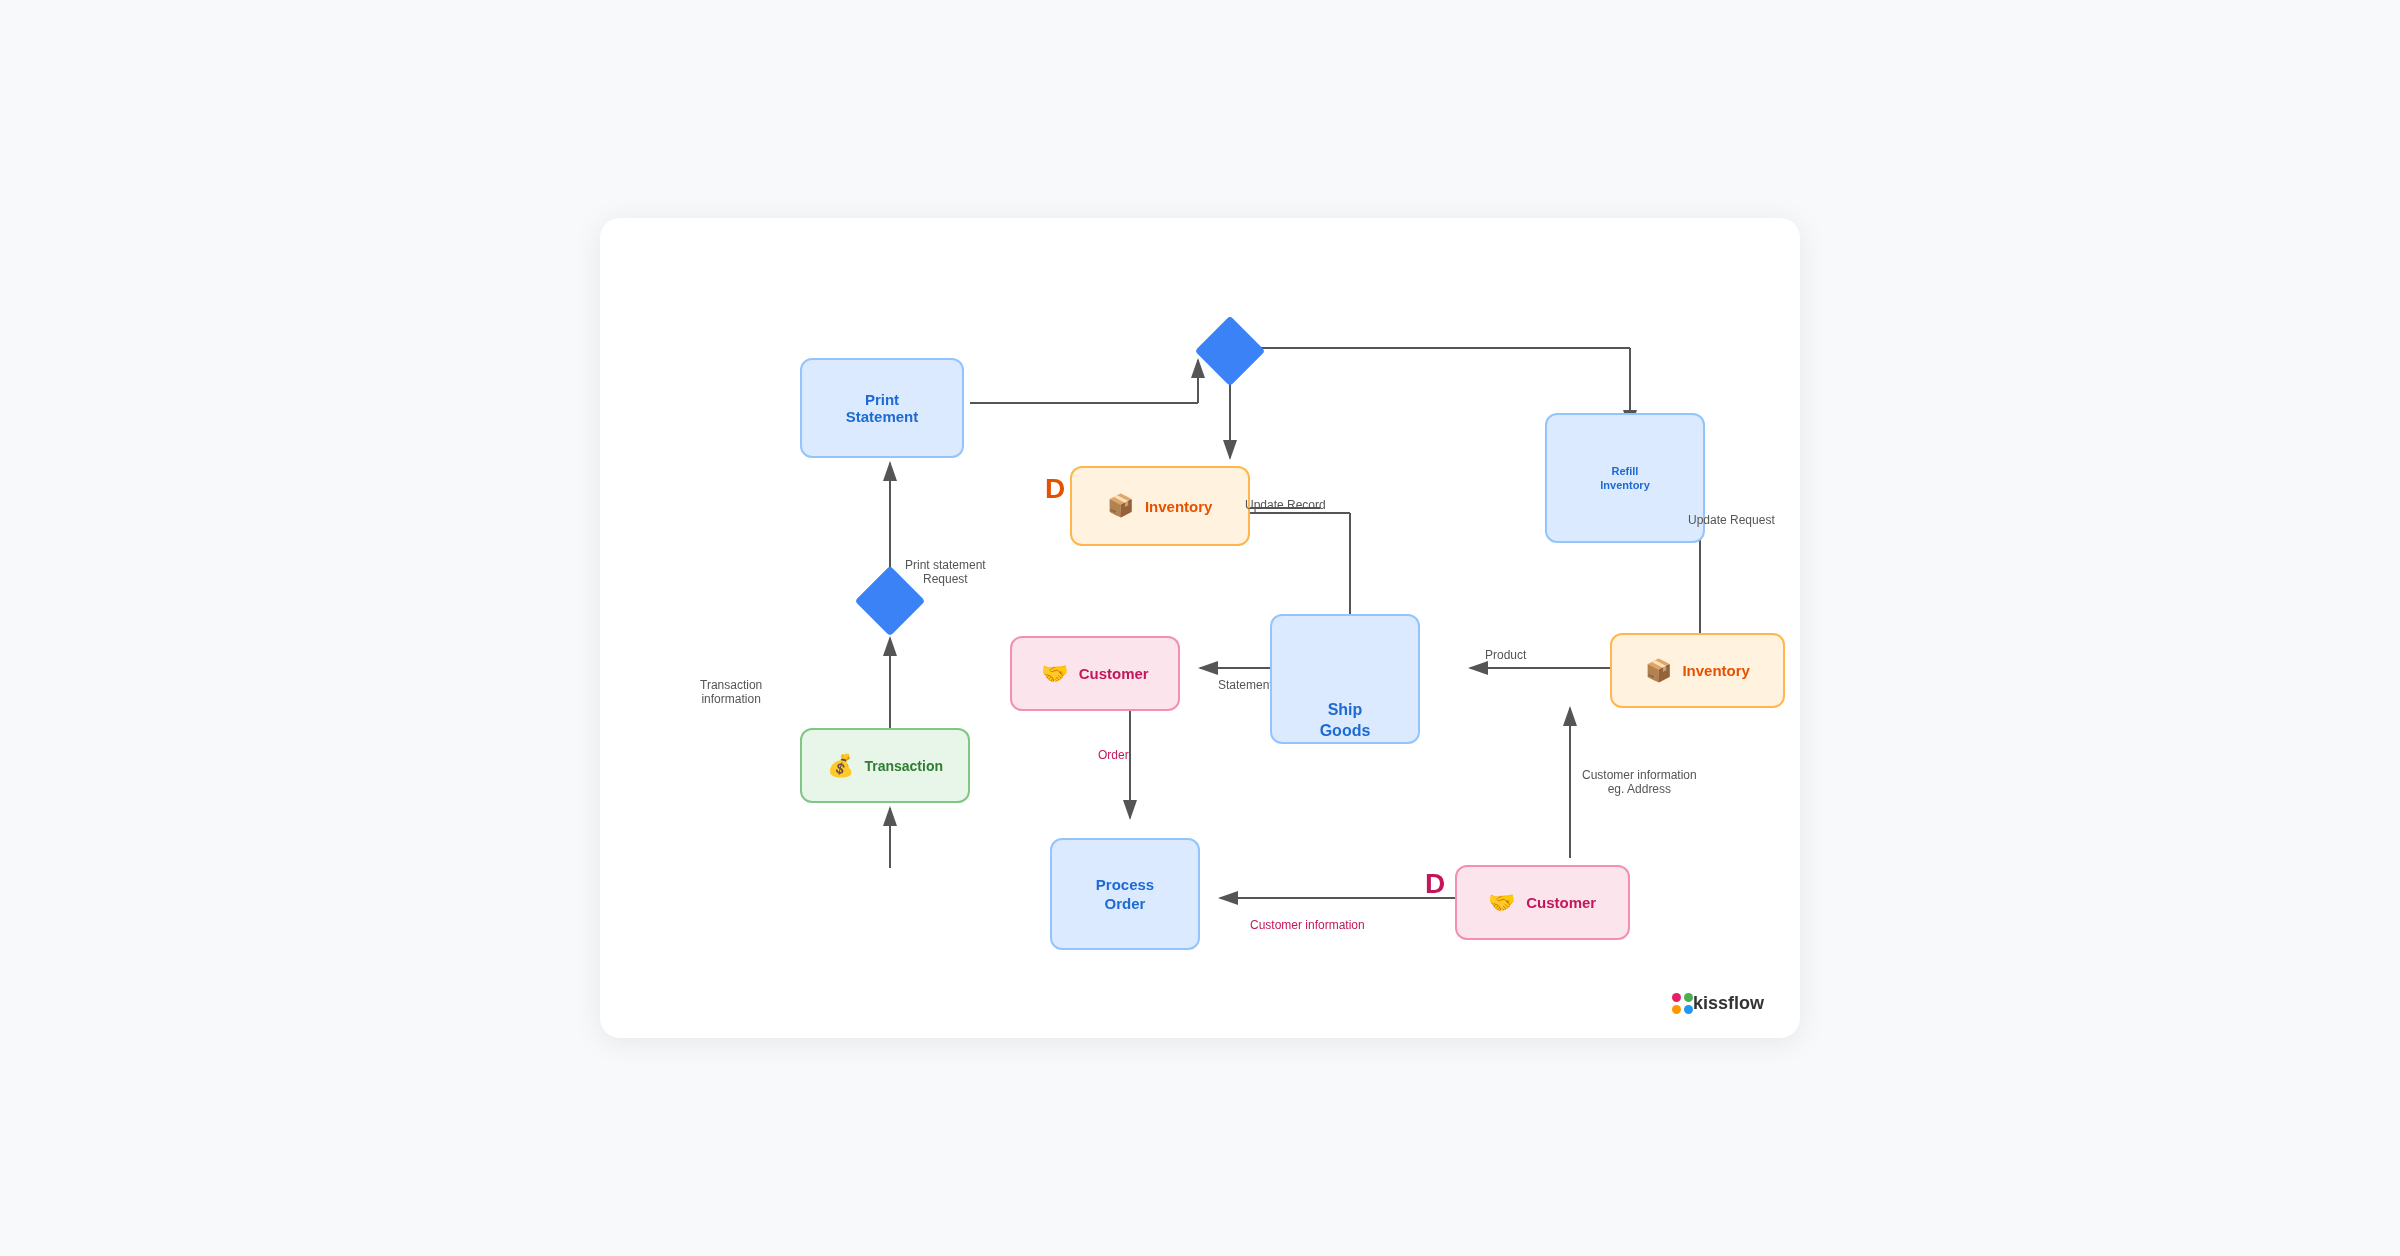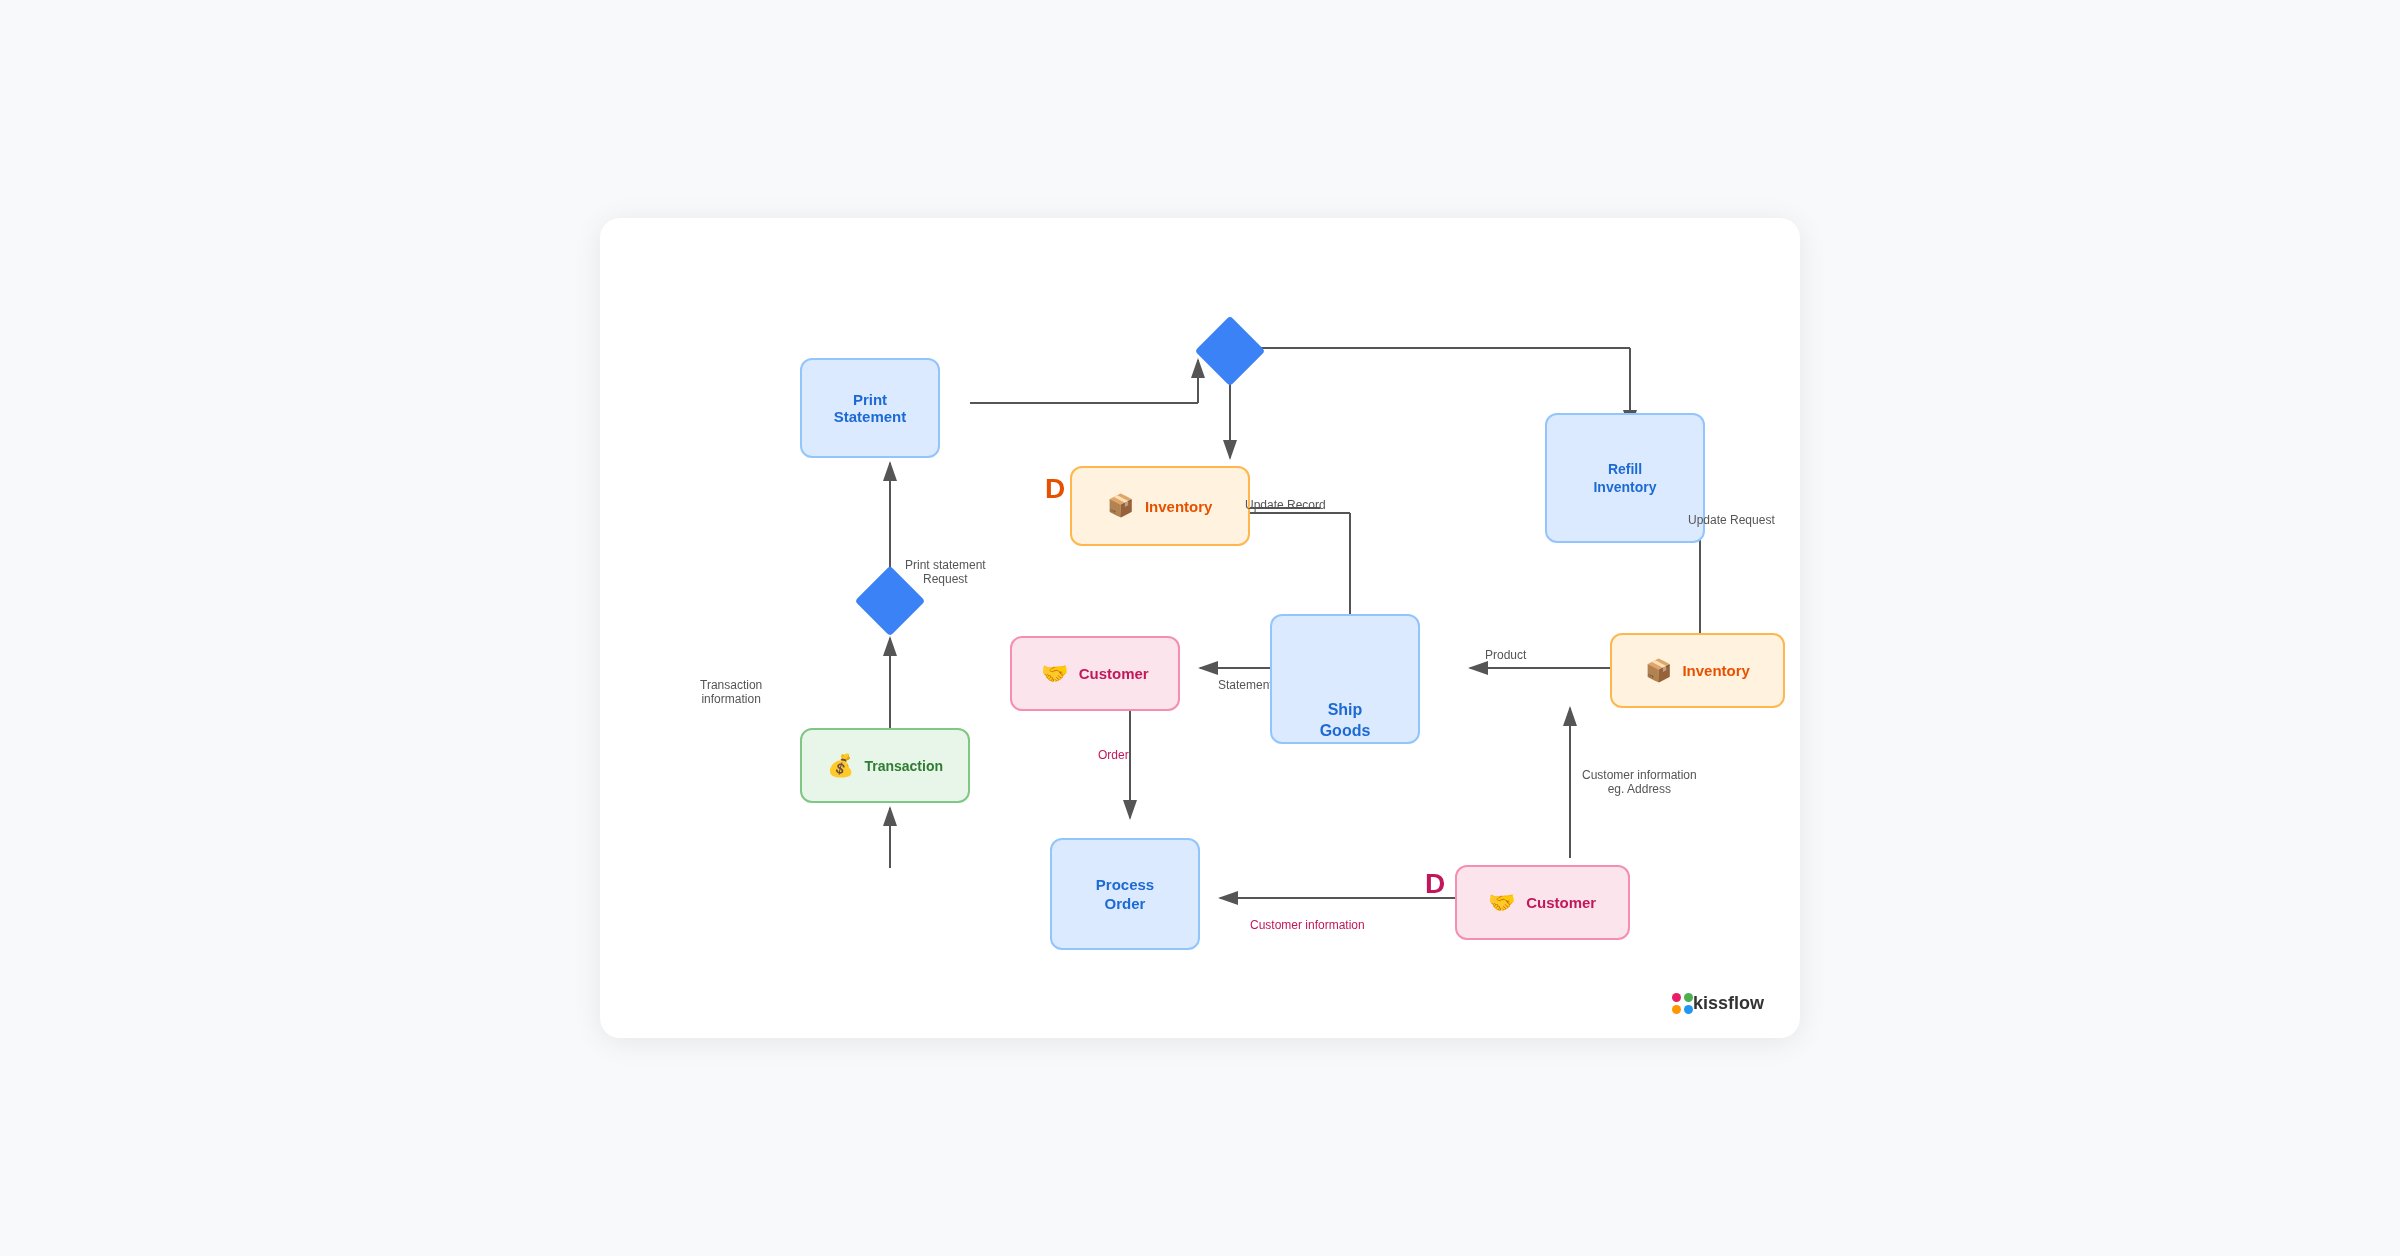--- a/index.html
+++ b/index.html
@@ -178,21 +178,21 @@
 
     <line x1="290" y1="360" x2="290" y2="245" stroke="#555" stroke-width="2" marker-end="url(#arrowhead)"></line>
 
     <line x1="370" y1="185" x2="598" y2="185" stroke="#555" stroke-width="2"></line>
     <line x1="598" y1="185" x2="598" y2="142" stroke="#555" stroke-width="2" marker-end="url(#arrowhead)"></line>
 
   </svg>
 
   <div class="diamond" style="left: 605px; top: 108px;"></div>
 
-  <div class="node node-blue" style="width: 140px; height: 100px; left: 200px; top: 140px;">
+  <div class="node node-blue" style="width: 164px; height: 100px; left: 200px; top: 140px;">
     <span style="white-space:pre-line; color:#1d6ad4; font-weight:700; font-size:15px;">Print
 Statement</span>
   </div>
 
   <div class="diamond" style="left: 265px; top: 358px;"></div>
 
   <div class="arrow-label" style="left: 305px; top: 340px; white-space: pre-line;">Print statement<br>Request</div>
 
   <div class="arrow-label" style="left: 100px; top: 460px;">Transaction<br>information</div>
 
@@ -221,21 +221,21 @@
 
   <div class="node node-blue" style="width: 150px; height: 130px; left: 670px; top: 396px; justify-content: flex-end;">
     <span style="color:#1d6ad4; font-weight:700; font-size:16px; line-height:1.3;">Ship<br>Goods</span>
   </div>
 
   <div class="node node-blue" style="width: 150px; height: 112px; left: 450px; top: 620px;">
     <span style="color:#1d6ad4; font-weight:700; font-size:15px; line-height:1.3;">Process<br>Order</span>
   </div>
 
   <div class="node node-blue" style="width: 160px; height: 130px; left: 945px; top: 195px;">
-    <span style="color:#1d6ad4; font-weight:700; font-size:14px; line-height:1.3;">Refill<br>Inventory</span>
+    <span style="color:#1d6ad4; font-weight:700; font-size:11px; line-height:1.3;">Refill<br>Inventory</span>
   </div>
 
   <div class="arrow-label" style="left: 1088px; top: 295px;">Update Request</div>
 
   <div class="node node-orange" style="width: 175px; height: 75px; left: 1010px; top: 415px;">
     <span class="icon">📦</span>
     <span style="color:#e65100; font-weight:700; font-size:15px;">Inventory</span>
   </div>
 
   <div class="arrow-label" style="left: 885px; top: 430px;">Product</div>

